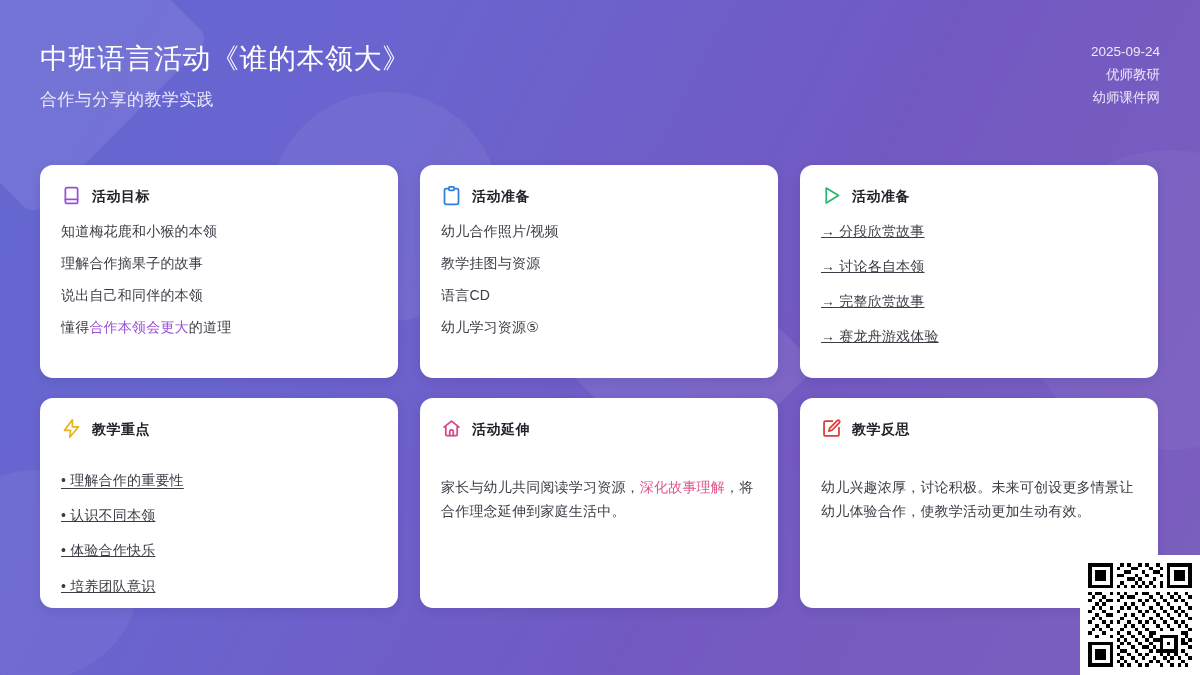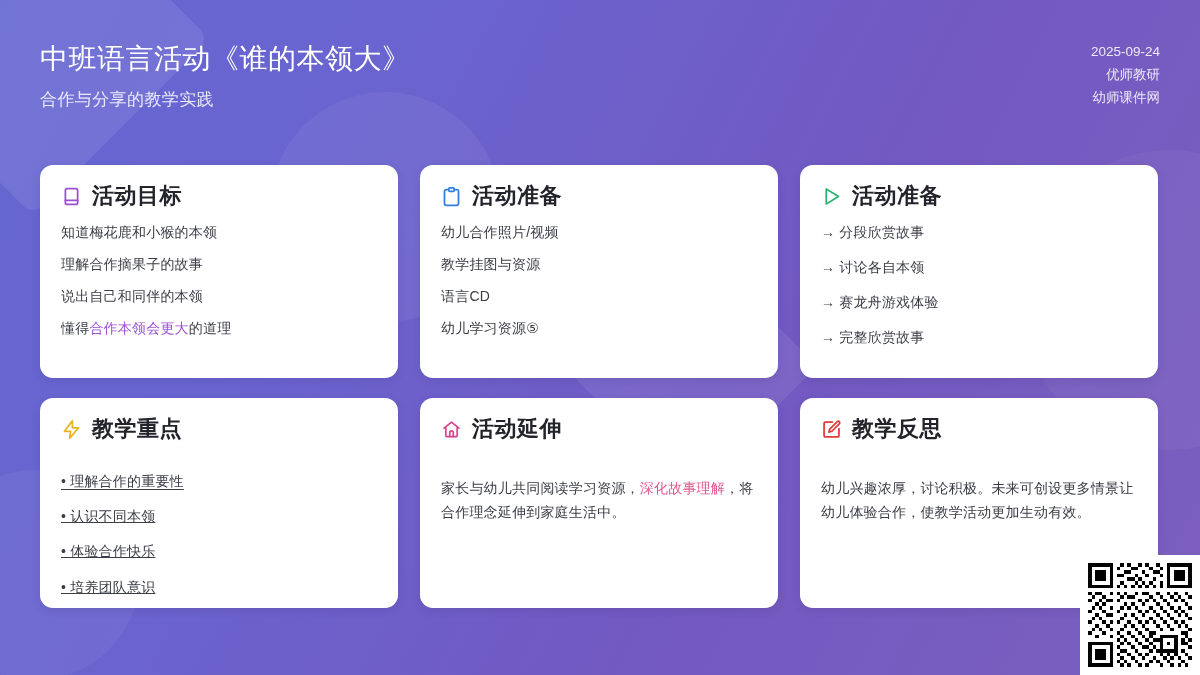--- a/index.html
+++ b/index.html
@@ -76,30 +76,30 @@
   .card-head{
     display:flex;align-items:center;gap:10px;
     margin-bottom:16px;
   }
   .card-icon{
     width:21px;height:21px;flex:0 0 21px;
     display:flex;align-items:center;justify-content:center;
   }
   .card-icon svg{display:block;}
   .card-title{
-    font-size:22px;color:#23242b;font-weight:bold;letter-spacing:.5px;
+    font-size:14px;color:#23242b;font-weight:bold;letter-spacing:.5px;
     line-height:1;
   }
   .card-body{font-size:14px;color:#3c3f४6;}
   .line{
     font-size:14px;color:#3b3d46;line-height:1.35;
     margin-bottom:13px;letter-spacing:.2px;
   }
   .line:last-child{margin-bottom:0;}
-  .line.arrow{margin-bottom:16px;}
+  .line.arrow{margin-bottom:16px;text-decoration:underline;}
   .bullet{
     font-size:14px;color:#3b3d46;line-height:1.3;
     margin-bottom:17px;letter-spacing:.2px;text-decoration:underline;
   }
   .bullet:last-child{margin-bottom:0;}
   .para{
     font-size:14px;color:#3b3d46;line-height:1.72;letter-spacing:.2px;margin-top:36px;
   }
   .hl-purple{color:#9a4fd6;}
   .hl-pink{color:#e0558f;}
@@ -177,22 +177,22 @@
         <span class="card-icon">
           <svg width="21" height="21" viewBox="0 0 24 24" fill="none" stroke="#2bb573" stroke-width="2" stroke-linecap="round" stroke-linejoin="round">
             <polygon points="6,3.5 20,12 6,20.5"></polygon>
           </svg>
         </span>
         <span class="card-title">活动准备</span>
       </div>
       <div class="card-body">
         <div class="line arrow">→ 分段欣赏故事</div>
         <div class="line arrow">→ 讨论各自本领</div>
+        <div class="line arrow">→ 完整欣赏故事</div>
         <div class="line arrow">→ 赛龙舟游戏体验</div>
-        <div class="line arrow">→ 完整欣赏故事</div>
       </div>
     </div>
 
     <div class="card">
       <div class="card-head">
         <span class="card-icon">
           <svg width="21" height="21" viewBox="0 0 24 24" fill="none" stroke="#e8b51d" stroke-width="2" stroke-linecap="round" stroke-linejoin="round">
             <polygon points="13,2 4,14 11,14 10,22 20,10 13,10"></polygon>
           </svg>
         </span>

